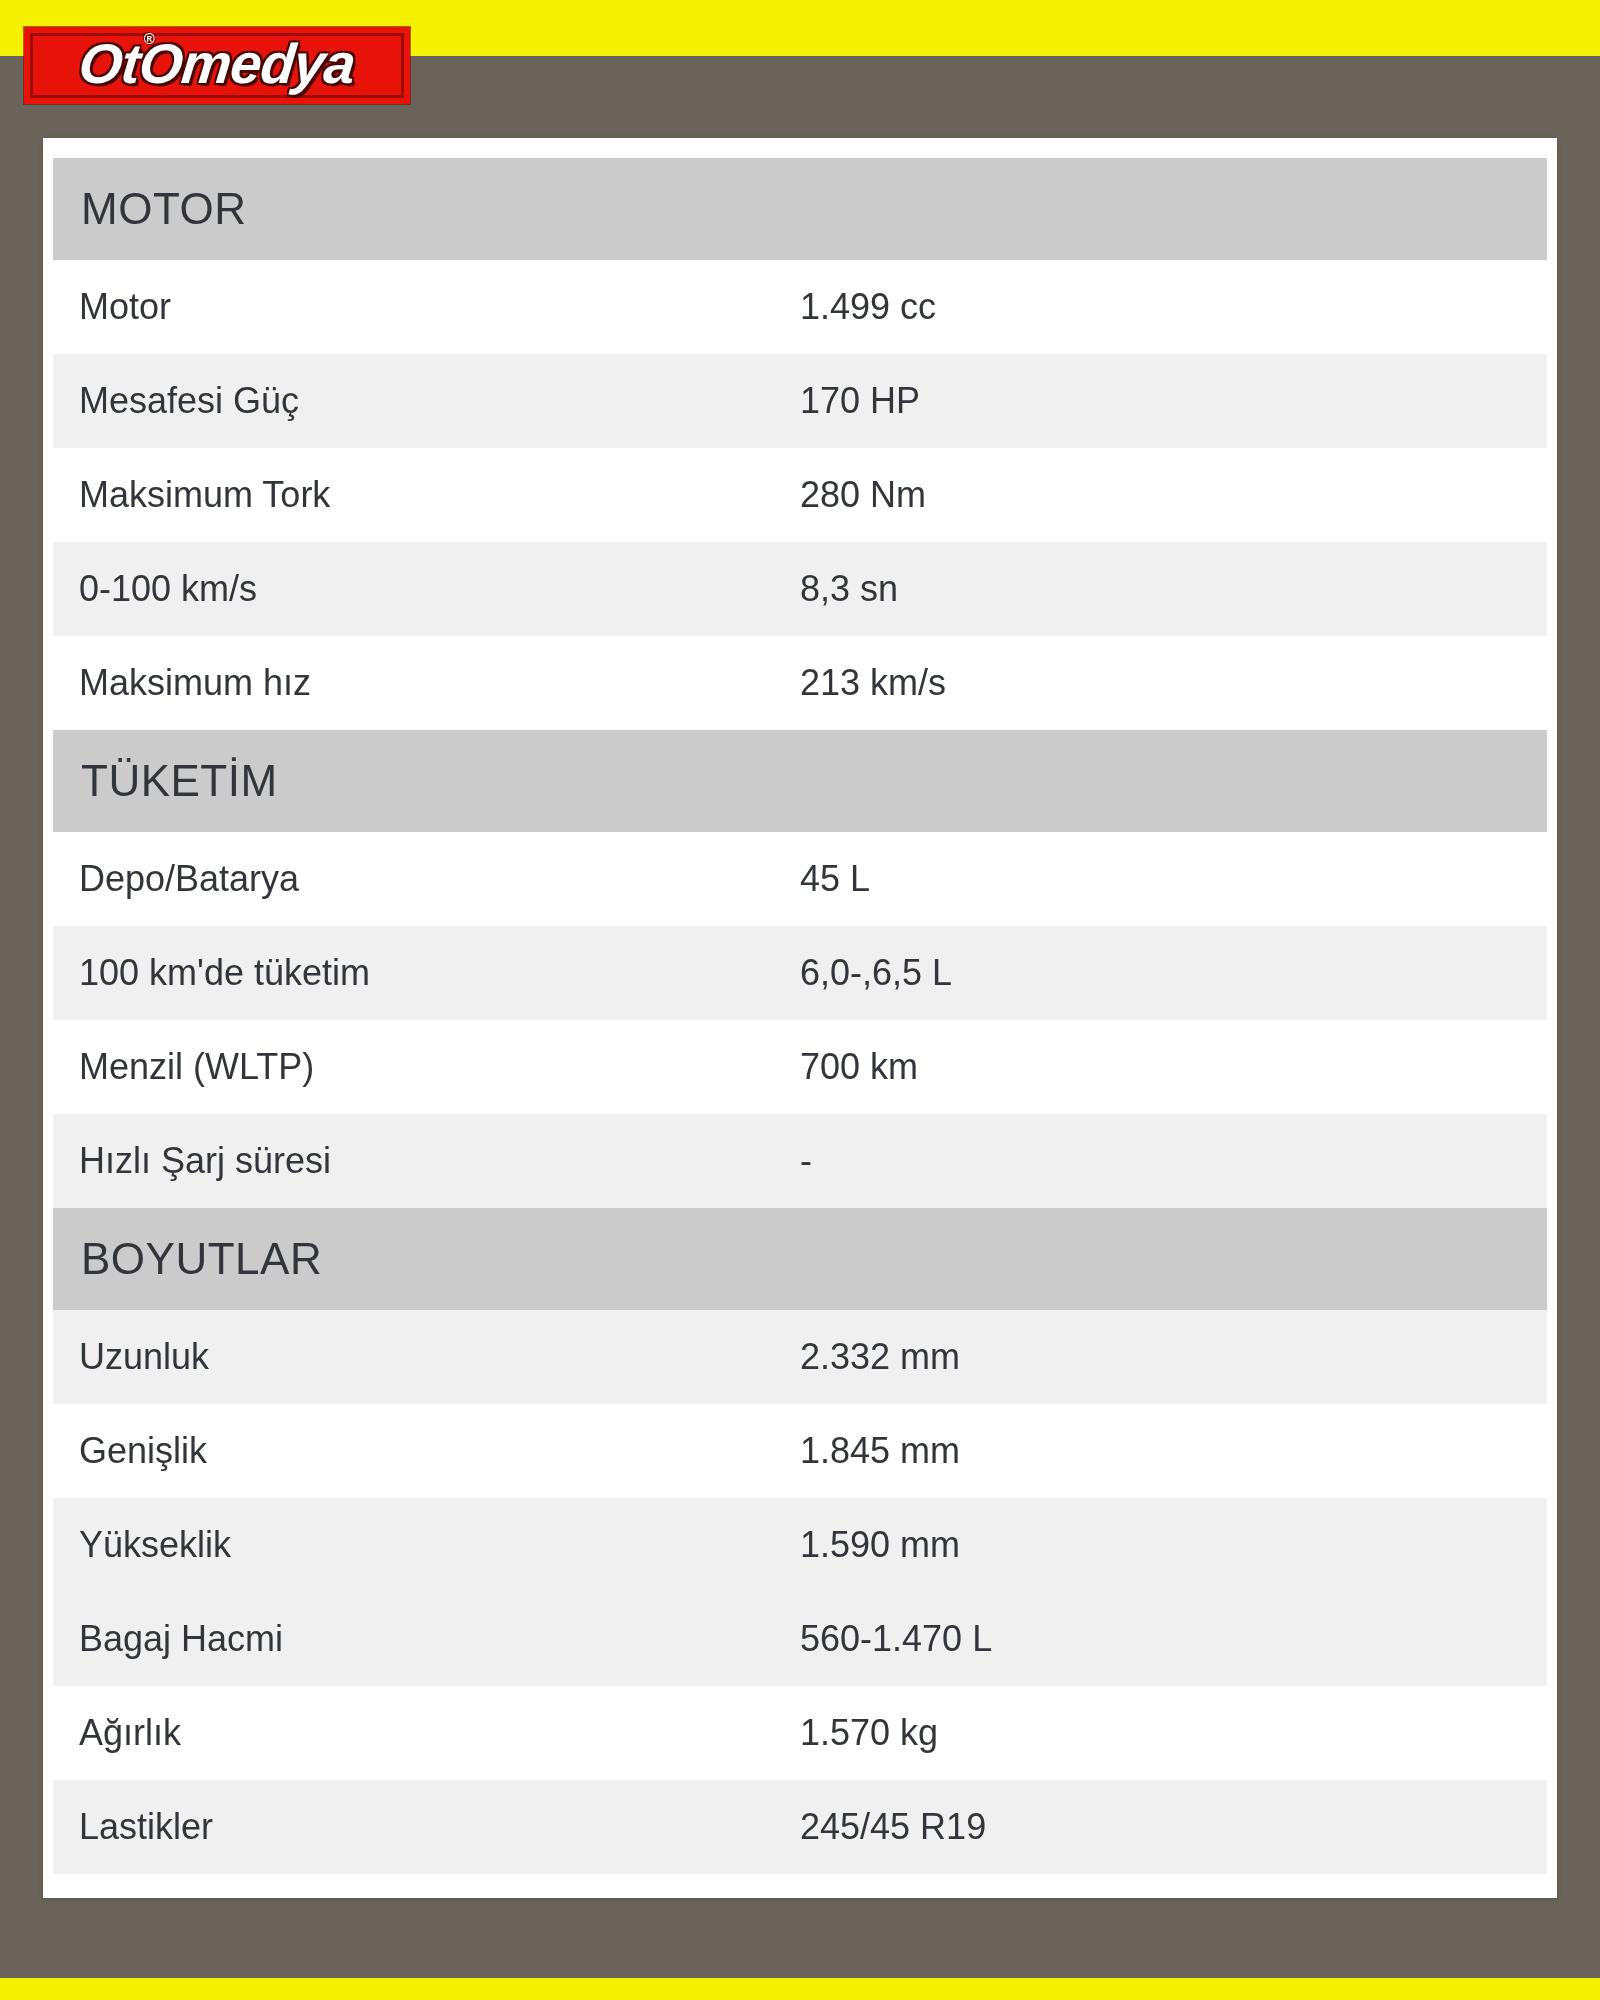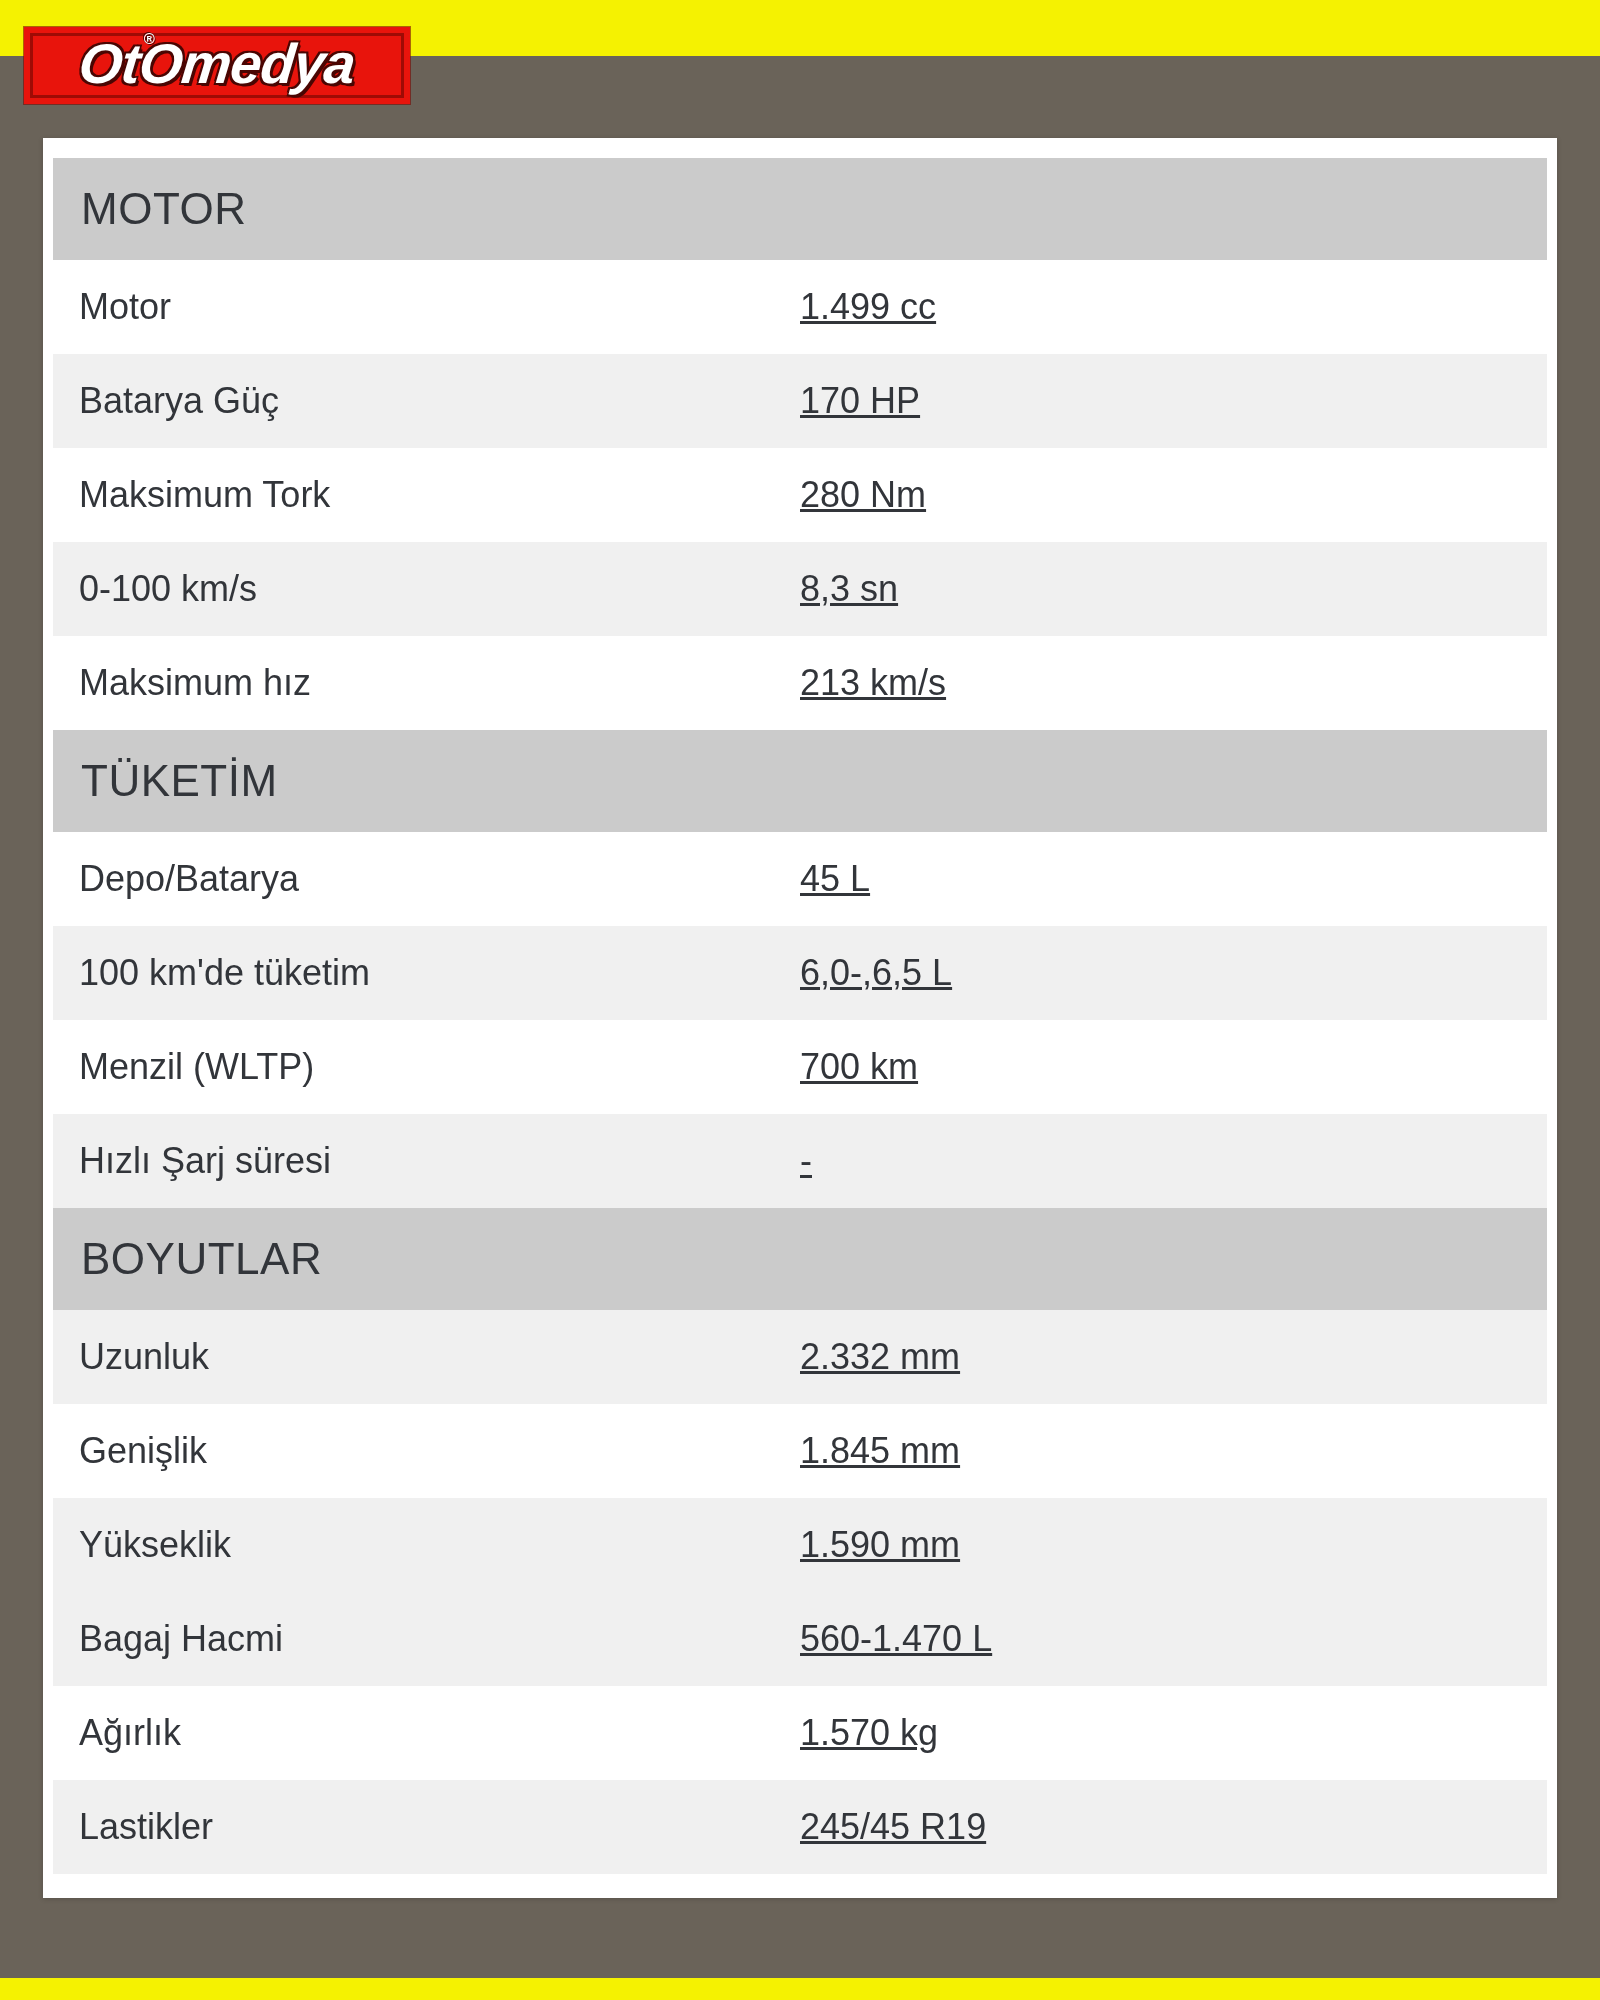--- a/index.html
+++ b/index.html
@@ -104,21 +104,20 @@
   }
   tr.data-row.alt td{
     background:var(--stripe-gray);
   }
   td.label-cell{
     padding-left:26px;
     width:1078px;
   }
   td.value-cell{
     padding-left:0;
-    text-decoration:underline;
   }
 </style>
 </head>
 <body>
 
 <div id="page">
 
   <div class="band-top"></div>
 
   <div class="logo">
@@ -131,21 +130,21 @@
     <table class="spec">
       <tbody id="spec-body">
           <tr class="section-row">
             <td colspan="2">MOTOR</td>
           </tr>
           <tr class="data-row">
             <td class="label-cell">Motor</td>
             <td class="value-cell">1.499 cc</td>
           </tr>
           <tr class="data-row alt">
-            <td class="label-cell">Batarya Güç</td>
+            <td class="label-cell">Mesafesi Güç</td>
             <td class="value-cell">170 HP</td>
           </tr>
           <tr class="data-row">
             <td class="label-cell">Maksimum Tork</td>
             <td class="value-cell">280 Nm</td>
           </tr>
           <tr class="data-row alt">
             <td class="label-cell">0-100 km/s</td>
             <td class="value-cell">8,3 sn</td>
           </tr>

